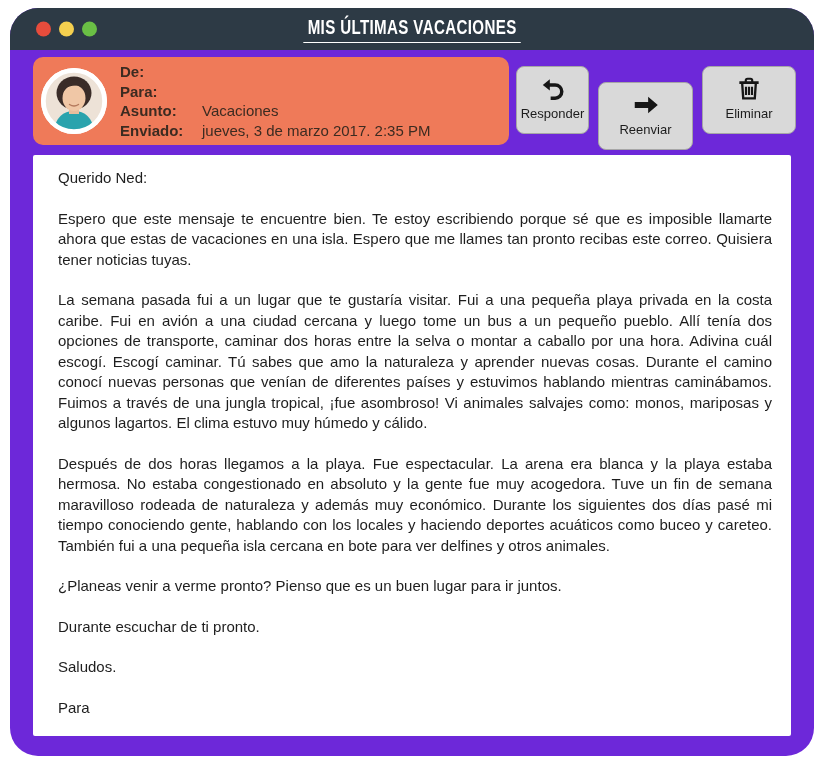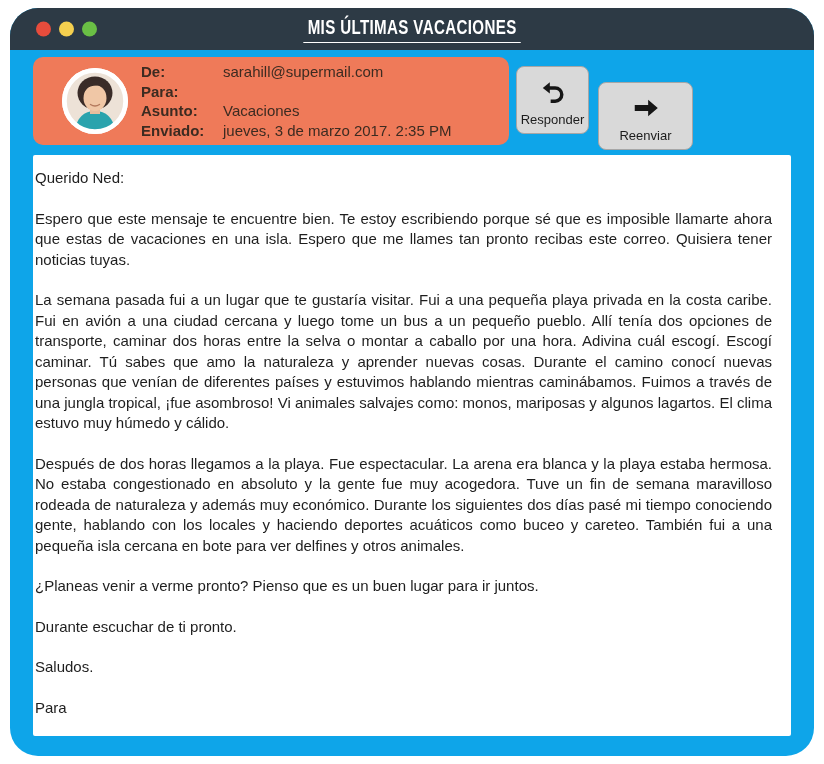--- a/index.html
+++ b/index.html
@@ -1,21 +1,21 @@
 <!DOCTYPE html>
 <html><head>
 <meta charset="utf-8">
 <style>
   * { margin:0; padding:0; box-sizing:border-box; }
   html,body { background:#ffffff; width:824px; height:764px; font-family:"Liberation Sans", sans-serif; }
   .stage { position:relative; width:824px; height:764px; background:#ffffff; overflow:hidden; }
 
   .window {
     position:absolute; left:10px; top:8px; width:804px; height:748px;
-    background:#0ea5e9; border-radius:28px; overflow:hidden;
+    background:#6d28d9; border-radius:28px; overflow:hidden;
   }
 
   
   .titlebar {
     position:relative; height:42px; background:#2d3a45;
     display:flex; align-items:center; justify-content:center;
   }
   .lights { position:absolute; left:26px; top:50%; transform:translateY(-50%); display:flex; gap:8px; }
   .light { width:15px; height:15px; border-radius:50%; }
   .light.red { background:#e74c3c; }
@@ -24,48 +24,48 @@
   .win-title {
     color:#ffffff; font-weight:bold; font-size:21px; letter-spacing:0.5px;
     display:inline-block; transform:scaleX(0.72); transform-origin:center;
     border-bottom:1px solid #ffffff; padding:0 6px 3px 6px; white-space:nowrap;
   }
 
   
   .mail-header {
     position:absolute; left:23px; top:49px; width:476px; height:88px;
     background:#ef7a59; border-radius:10px;
-    display:flex; align-items:center; gap:13px; padding-left:29px;
+    display:flex; align-items:center; gap:13px; padding-left:8px;
   }
   .avatar {
     width:66px; height:66px; border-radius:50%; background:#ffffff;
     flex:0 0 auto; display:flex; align-items:center; justify-content:center;
   }
   .meta { font-size:15px; color:#3c2b21; line-height:19.5px; }
   .meta-row { display:flex; }
   .meta-label { font-weight:bold; width:82px; flex:0 0 auto; }
   .meta-value { white-space:nowrap; }
 
   
   .toolbar { position:absolute; left:506px; top:58px; display:flex; gap:9px; }
   .tb-btn {
     height:68px; background:#d9d9d9; border:1px solid #a6a6a6; border-radius:8px;
     display:flex; flex-direction:column; align-items:center; justify-content:flex-end;
-    padding-bottom:6px; cursor:pointer; color:#161616;
+    padding-bottom:12px; cursor:pointer; color:#161616;
   }
   .tb-btn .ic { flex:1; display:flex; align-items:center; justify-content:center; padding-top:4px; }
   .tb-btn .lbl { font-size:13px; color:#1c1c1c; line-height:15px; }
   .btn-reply { width:73px; }
   .btn-forward { width:95px;margin-top:16px; }
   .btn-delete { width:94px; }
 
   
   .mail-body {
     position:absolute; left:23px; top:147px; width:758px; height:581px;
-    background:#ffffff; border-radius:2px; padding:13px 19px 0 2px; overflow:hidden;
+    background:#ffffff; border-radius:2px; padding:13px 19px 0 25px; overflow:hidden;
   }
   .mail-body p {
     font-size:15px; line-height:20.5px; color:#1e1e1e;
     text-align:justify; margin:0 0 20px 0;
   }
   .mail-body p.short { text-align:left; }
 </style>
 </head>
 <body>
 
@@ -98,21 +98,20 @@
             <ellipse cx="33" cy="30" rx="11.5" ry="13" fill="#f0c7a6"></ellipse>
             <path d="M21 27 Q20 13 33 12 Q46 13 45.5 27 Q45 18 38 17.5 Q27 17 24.5 21 Q21.5 24 21 27 Z" fill="#3a2c28"></path>
             <path d="M28.5 36.5 Q33 39.5 37.5 36.5" stroke="#b4795c" stroke-width="1.4" fill="none" stroke-linecap="round"></path>
           </g>
           <circle cx="33" cy="33" r="30" fill="none" stroke="#ffffff" stroke-width="3.5"></circle>
         </svg>
       </div>
       <div class="meta">
         <div class="meta-row">
           <span class="meta-label">De:</span>
-          <span class="meta-value">sarahill@supermail.com</span>
         </div>
         <div class="meta-row">
           <span class="meta-label">Para:</span>
         </div>
         <div class="meta-row">
           <span class="meta-label">Asunto:</span>
           <span class="meta-value">Vacaciones</span>
         </div>
         <div class="meta-row">
           <span class="meta-label">Enviado:</span>
@@ -132,20 +131,31 @@
         <span class="lbl">Responder</span>
       </div>
       <div class="tb-btn btn-forward">
         <span class="ic">
           <svg width="32" height="30" viewBox="0 0 28 28">
             <path d="M3.5 11.3 h12.5 V6.2 L25 14 l-9 7.8 v-5.1 H3.5 Z" fill="currentColor"></path>
           </svg>
         </span>
         <span class="lbl">Reenviar</span>
       </div>
+      <div class="tb-btn btn-delete">
+        <span class="ic">
+          <svg width="30" height="30" viewBox="0 0 28 28" fill="none" stroke="currentColor">
+            <path d="M11 7.5 V6 a1.6 1.6 0 0 1 1.6-1.6 h2.8 A1.6 1.6 0 0 1 17 6 v1.5" stroke-width="2"></path>
+            <path d="M5 8 H23" stroke-width="2.6"></path>
+            <path d="M7.6 8.2 l1 14.6 h10.8 l1-14.6" stroke-width="2.2"></path>
+            <path d="M11.2 12 v7.6 M14 12 v7.6 M16.8 12 v7.6" stroke-width="2"></path>
+          </svg>
+        </span>
+        <span class="lbl">Eliminar</span>
+      </div>
     </div>
 
     <div class="mail-body">
       <p class="short">Querido Ned:</p>
       <p>Espero que este mensaje te encuentre bien. Te estoy escribiendo porque sé que es imposible llamarte ahora que estas de vacaciones en una isla. Espero que me llames tan pronto recibas este correo. Quisiera tener noticias tuyas.</p>
       <p>La semana pasada fui a un lugar que te gustaría visitar. Fui a una pequeña playa privada en la costa caribe. Fui en avión a una ciudad cercana y luego tome un bus a un pequeño pueblo. Allí tenía dos opciones de transporte, caminar dos horas entre la selva o montar a caballo por una hora. Adivina cuál escogí. Escogí caminar. Tú sabes que amo la naturaleza y aprender nuevas cosas. Durante el camino conocí nuevas personas que venían de diferentes países y estuvimos hablando mientras caminábamos. Fuimos a través de una jungla tropical, ¡fue asombroso! Vi animales salvajes como: monos, mariposas y algunos lagartos. El clima estuvo muy húmedo y cálido.</p>
       <p>Después de dos horas llegamos a la playa. Fue espectacular. La arena era blanca y la playa estaba hermosa. No estaba congestionado en absoluto y la gente fue muy acogedora. Tuve un fin de semana maravilloso rodeada de naturaleza y además muy económico. Durante los siguientes dos días pasé mi tiempo conociendo gente, hablando con los locales y haciendo deportes acuáticos como buceo y careteo. También fui a una pequeña isla cercana en bote para ver delfines y otros animales.</p>
       <p class="short">¿Planeas venir a verme pronto? Pienso que es un buen lugar para ir juntos.</p>
       <p class="short">Durante escuchar de ti pronto.</p>
       <p class="short">Saludos.</p>

